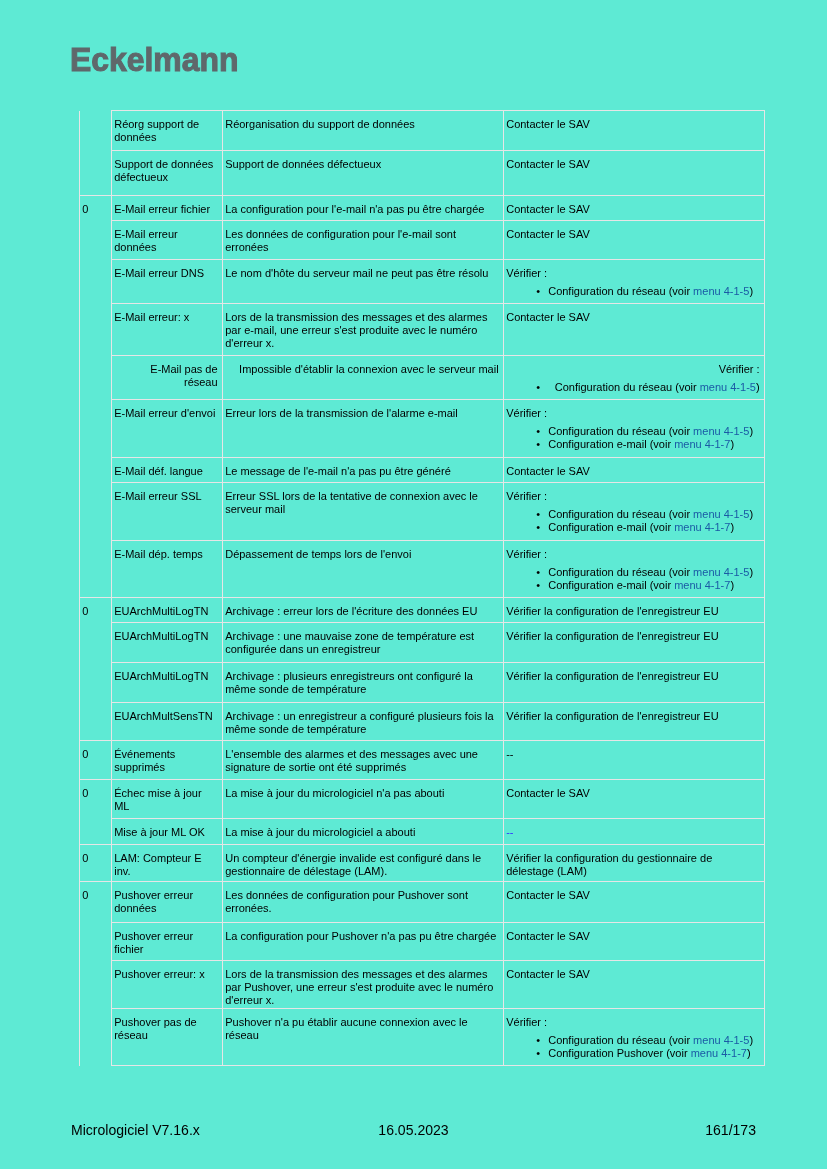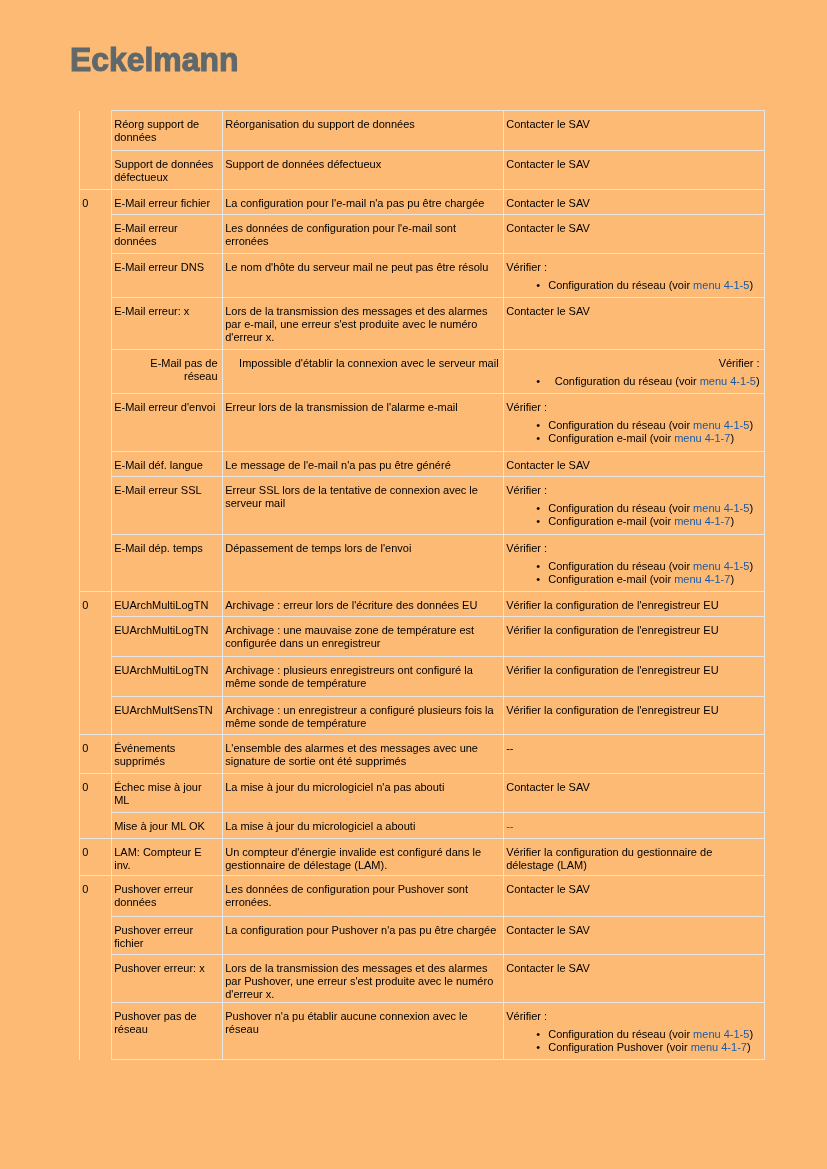--- a/index.html
+++ b/index.html
@@ -5,21 +5,21 @@
 <style>
   html, body { margin:0; padding:0; background:#ffffff; }
   * { -webkit-font-smoothing:antialiased; -moz-osx-font-smoothing:grayscale; }
   body {
     width:827px; height:1169px;
     font-family:"Liberation Sans", sans-serif;
     color:#000000;
   }
   .page {
     position:relative; width:827px; height:1169px;
-    overflow:hidden; background:#fdba74;
+    overflow:hidden; background:#5eead4;
     will-change:transform;
   }
 
   
   .logo {
     position:absolute; left:69.5px; top:45px;
     font-weight:bold;
     font-size:34px;
     color:#5f686b;
     line-height:28px;
@@ -84,21 +84,21 @@
         <col class="c3">
         <col class="c4">
     </colgroup>
     <tbody id="tbody">
         <tr style="height: 40px;">
           <td class="c1cell notop" rowspan="2"></td>
           <td>Réorg support de données</td>
           <td>Réorganisation du support de données</td>
           <td><span>Contacter le SAV</span></td>
         </tr>
-        <tr style="height: 39px;">
+        <tr style="height: 45px;">
           <td>Support de données défectueux</td>
           <td>Support de données défectueux</td>
           <td><span>Contacter le SAV</span></td>
         </tr>
         <tr style="height: 25px;">
           <td class="c1cell" rowspan="9">0</td>
           <td>E-Mail erreur fichier</td>
           <td>La configuration pour l'e-mail n'a pas pu être chargée</td>
           <td><span>Contacter le SAV</span></td>
         </tr>
@@ -219,14 +219,19 @@
           <td>Pushover pas de réseau</td>
           <td>Pushover n'a pu établir aucune connexion avec le réseau</td>
           <td><span>Vérifier :</span><ul class="bl">
               <li><span>Configuration du réseau (voir </span><a class="blue">menu 4-1-5</a><span>)</span></li>
               <li><span>Configuration Pushover (voir </span><a class="blue">menu 4-1-7</a><span>)</span></li>
             </ul></td>
         </tr>
       </tbody>
   </table>
 
+  <div class="footer">
+    <span class="l">Micrologiciel V7.16.x</span>
+    <span class="c">16.05.2023</span>
+    <span class="r">161/173</span>
+  </div>
 
 </div>
 
 </body></html>

